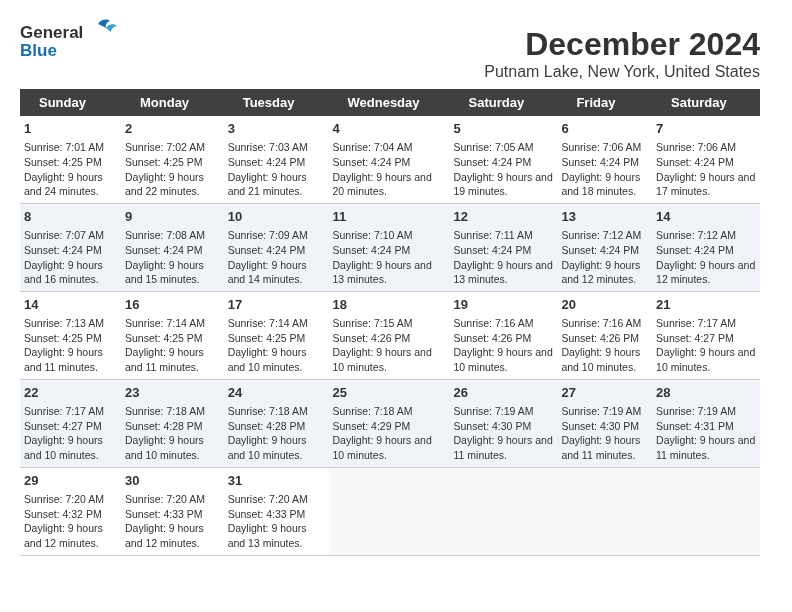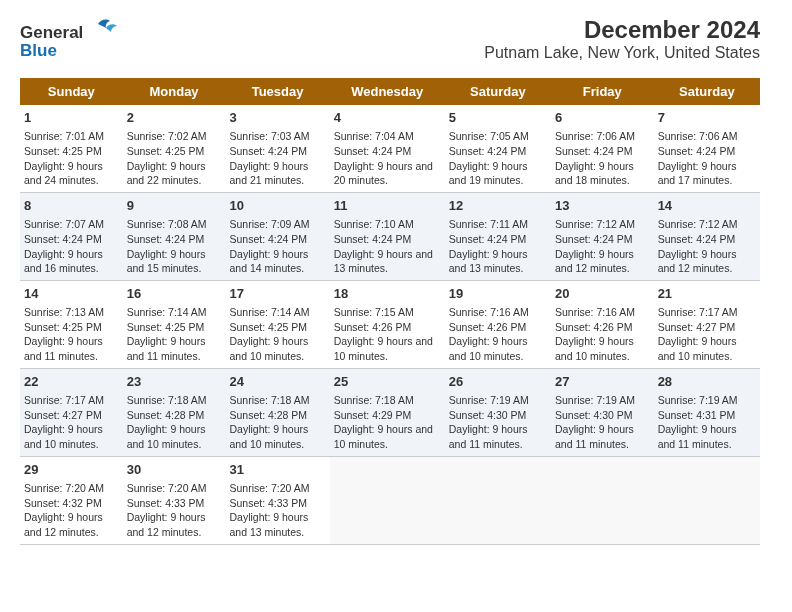--- a/index.html
+++ b/index.html
@@ -22,38 +22,39 @@
     }
     .logo {
       display: flex;
       align-items: center;
       gap: 0px;
     }
     .title-section {
       text-align: right;
     }
     .main-title {
-      font-size: 24px;
+      font-size: 32px;
       font-weight: bold;
       color: #333;
+      margin-top: 10px;
     }
     .subtitle {
       font-size: 16px;
       color: #404040;
     }
     table {
       width: 100%;
       border-collapse: collapse;
       font-size: 11px;
     }
     thead th {
-      background-color: #a16207;
+      background-color: #404040;
       color: white;
-      padding: 6px 0;
-      text-align: center;
+      padding: 6px 19px;
+      text-align: left;
       font-size: 13px;
       font-weight: bold;
     }
     tbody tr {
       background: #fff;
     }
     tbody tr:nth-child(even) {
       background: #f0f4f8;
     }
     tbody td {

